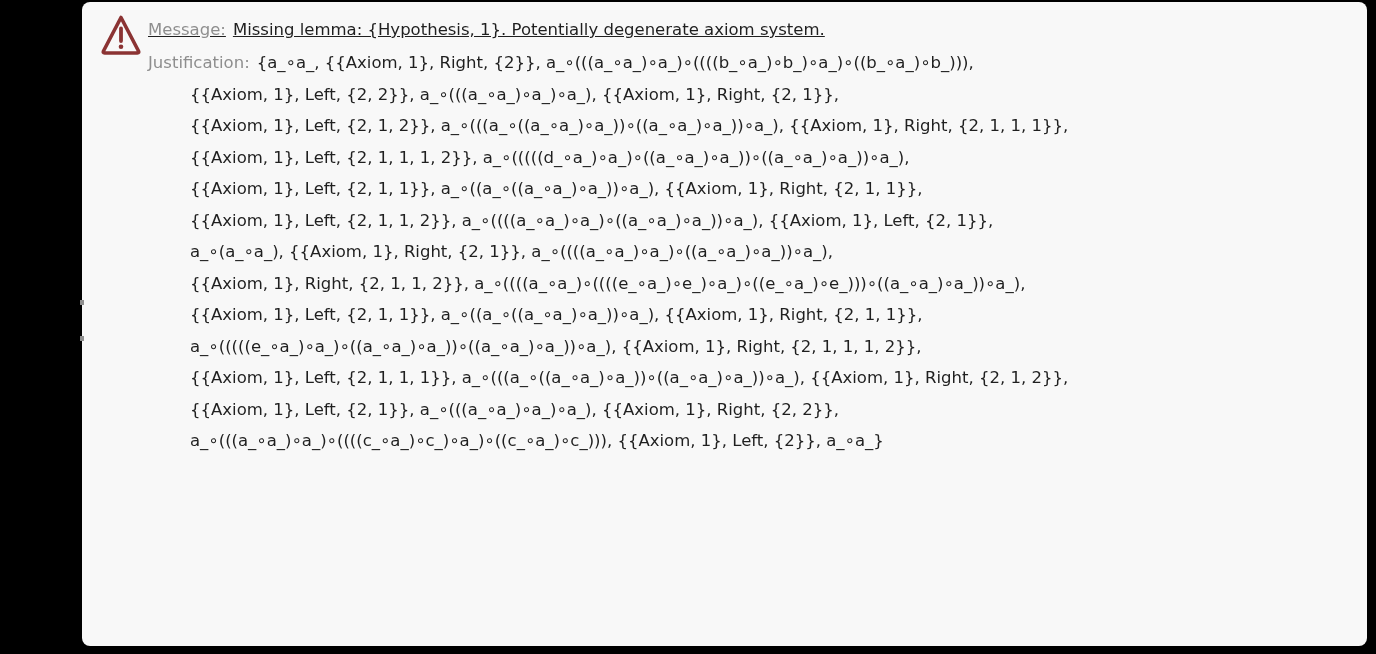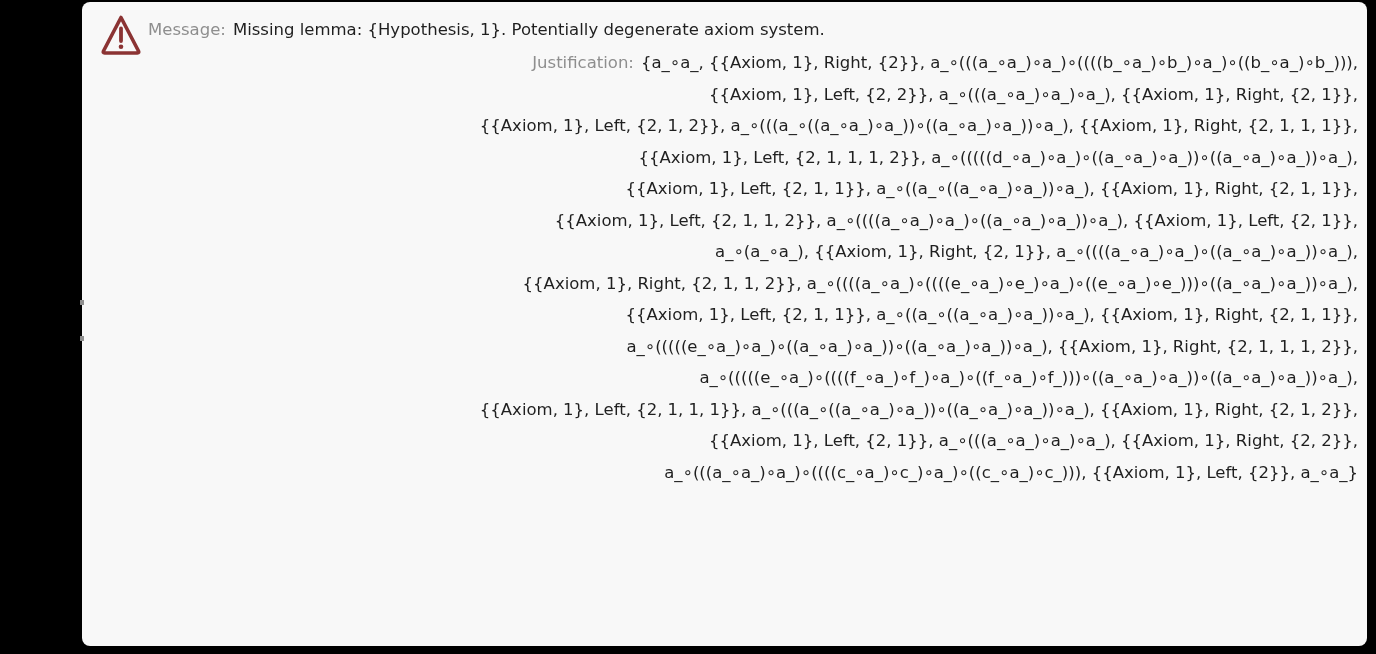--- a/index.html
+++ b/index.html
@@ -40,28 +40,28 @@
   .text-col{
     position:absolute;
     left:66px;top:13px;
     width:1210px;
     color:var(--text_color);
     font-size:16.5px;
   }
   .head-line{
     line-height:29px;
     white-space:nowrap;
+    text-decoration:underline;
   }
   .glabel{
     color:var(--label_gray);
     margin-right:7px;
   }
   .just{
     margin-top:3px;
-    text-align:right;
   }
   .jline{
     line-height:31.5px;
     white-space:nowrap;
   }
   .jwrap{
     padding-left:42px;
   }
 </style>
 </head>
@@ -92,21 +92,20 @@
       <div class="jwrap">
           <div class="jline">{{Axiom, 1}, Left, {2, 2}}, a_∘(((a_∘a_)∘a_)∘a_), {{Axiom, 1}, Right, {2, 1}},</div>
           <div class="jline">{{Axiom, 1}, Left, {2, 1, 2}}, a_∘(((a_∘((a_∘a_)∘a_))∘((a_∘a_)∘a_))∘a_), {{Axiom, 1}, Right, {2, 1, 1, 1}},</div>
           <div class="jline">{{Axiom, 1}, Left, {2, 1, 1, 1, 2}}, a_∘(((((d_∘a_)∘a_)∘((a_∘a_)∘a_))∘((a_∘a_)∘a_))∘a_),</div>
           <div class="jline">{{Axiom, 1}, Left, {2, 1, 1}}, a_∘((a_∘((a_∘a_)∘a_))∘a_), {{Axiom, 1}, Right, {2, 1, 1}},</div>
           <div class="jline">{{Axiom, 1}, Left, {2, 1, 1, 2}}, a_∘((((a_∘a_)∘a_)∘((a_∘a_)∘a_))∘a_), {{Axiom, 1}, Left, {2, 1}},</div>
           <div class="jline">a_∘(a_∘a_), {{Axiom, 1}, Right, {2, 1}}, a_∘((((a_∘a_)∘a_)∘((a_∘a_)∘a_))∘a_),</div>
           <div class="jline">{{Axiom, 1}, Right, {2, 1, 1, 2}}, a_∘((((a_∘a_)∘((((e_∘a_)∘e_)∘a_)∘((e_∘a_)∘e_)))∘((a_∘a_)∘a_))∘a_),</div>
           <div class="jline">{{Axiom, 1}, Left, {2, 1, 1}}, a_∘((a_∘((a_∘a_)∘a_))∘a_), {{Axiom, 1}, Right, {2, 1, 1}},</div>
           <div class="jline">a_∘(((((e_∘a_)∘a_)∘((a_∘a_)∘a_))∘((a_∘a_)∘a_))∘a_), {{Axiom, 1}, Right, {2, 1, 1, 1, 2}},</div>
-          <div class="jline">a_∘(((((e_∘a_)∘((((f_∘a_)∘f_)∘a_)∘((f_∘a_)∘f_)))∘((a_∘a_)∘a_))∘((a_∘a_)∘a_))∘a_),</div>
           <div class="jline">{{Axiom, 1}, Left, {2, 1, 1, 1}}, a_∘(((a_∘((a_∘a_)∘a_))∘((a_∘a_)∘a_))∘a_), {{Axiom, 1}, Right, {2, 1, 2}},</div>
           <div class="jline">{{Axiom, 1}, Left, {2, 1}}, a_∘(((a_∘a_)∘a_)∘a_), {{Axiom, 1}, Right, {2, 2}},</div>
           <div class="jline">a_∘(((a_∘a_)∘a_)∘((((c_∘a_)∘c_)∘a_)∘((c_∘a_)∘c_))), {{Axiom, 1}, Left, {2}}, a_∘a_}</div>
         </div>
     </div>
 
   </div>
 </div>
 
 </body></html>

